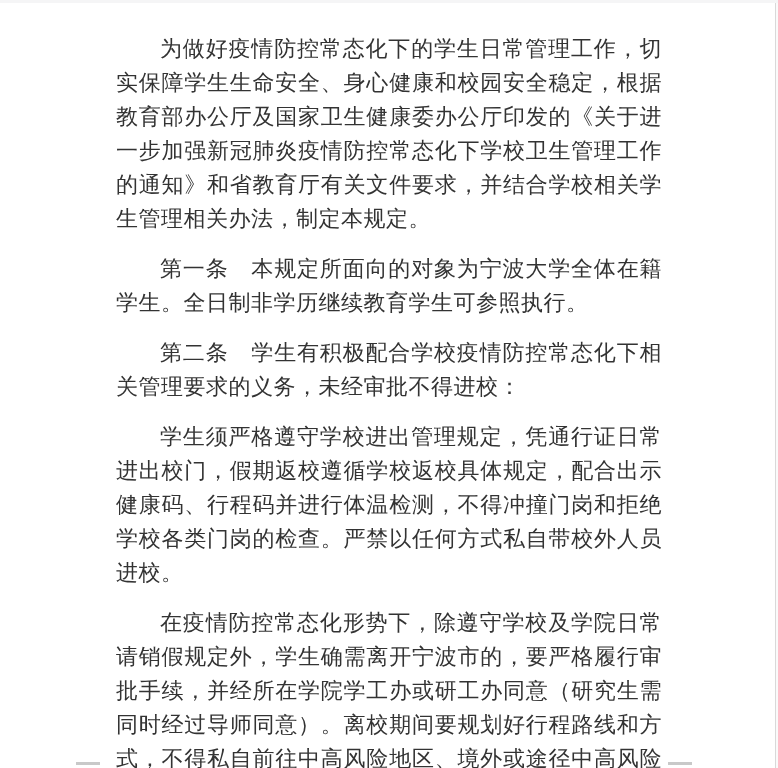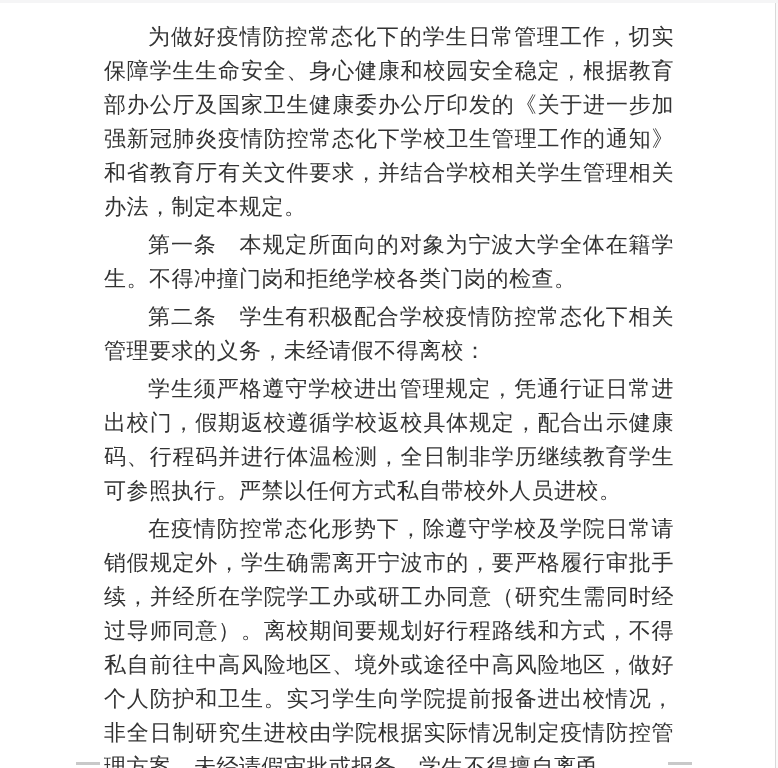--- a/index.html
+++ b/index.html
@@ -52,21 +52,21 @@
     top: 16px;
     width: 578px;
     color: #333333;
     font-size: 22px;
     line-height: 34px;
     text-align: justify;
     text-justify: inter-character;
     letter-spacing: 0.5px;
   }
   .content p {
-    margin: 4px;
+    margin: 16px;
     padding: 0;
     text-indent: 2em;
   }
   
   .crop-mark {
     position: absolute;
     top: 762px;
     width: 24px;
     height: 3px;
     background: #c9c9c9;
@@ -77,21 +77,21 @@
 </head>
 <body>
 
 <div class="page">
   <div class="top-edge"></div>
   <div class="right-gutter"></div>
   <div class="right-edge"></div>
 
   <div class="content">
     <p>为做好疫情防控常态化下的学生日常管理工作，切实保障学生生命安全、身心健康和校园安全稳定，根据教育部办公厅及国家卫生健康委办公厅印发的《关于进一步加强新冠肺炎疫情防控常态化下学校卫生管理工作的通知》和省教育厅有关文件要求，并结合学校相关学生管理相关办法，制定本规定。</p>
-    <p>第一条　本规定所面向的对象为宁波大学全体在籍学生。不得冲撞门岗和拒绝学校各类门岗的检查。</p>
-    <p>第二条　学生有积极配合学校疫情防控常态化下相关管理要求的义务，未经请假不得离校：</p>
-    <p>学生须严格遵守学校进出管理规定，凭通行证日常进出校门，假期返校遵循学校返校具体规定，配合出示健康码、行程码并进行体温检测，全日制非学历继续教育学生可参照执行。严禁以任何方式私自带校外人员进校。</p>
+    <p>第一条　本规定所面向的对象为宁波大学全体在籍学生。全日制非学历继续教育学生可参照执行。</p>
+    <p>第二条　学生有积极配合学校疫情防控常态化下相关管理要求的义务，未经审批不得进校：</p>
+    <p>学生须严格遵守学校进出管理规定，凭通行证日常进出校门，假期返校遵循学校返校具体规定，配合出示健康码、行程码并进行体温检测，不得冲撞门岗和拒绝学校各类门岗的检查。严禁以任何方式私自带校外人员进校。</p>
     <p>在疫情防控常态化形势下，除遵守学校及学院日常请销假规定外，学生确需离开宁波市的，要严格履行审批手续，并经所在学院学工办或研工办同意（研究生需同时经过导师同意）。离校期间要规划好行程路线和方式，不得私自前往中高风险地区、境外或途径中高风险地区，做好个人防护和卫生。实习学生向学院提前报备进出校情况，非全日制研究生进校由学院根据实际情况制定疫情防控管理方案。未经请假审批或报备，学生不得擅自离甬。</p>
   </div>
 
   <div class="crop-mark left"></div>
   <div class="crop-mark right"></div>
 </div>
 
 </body></html>

